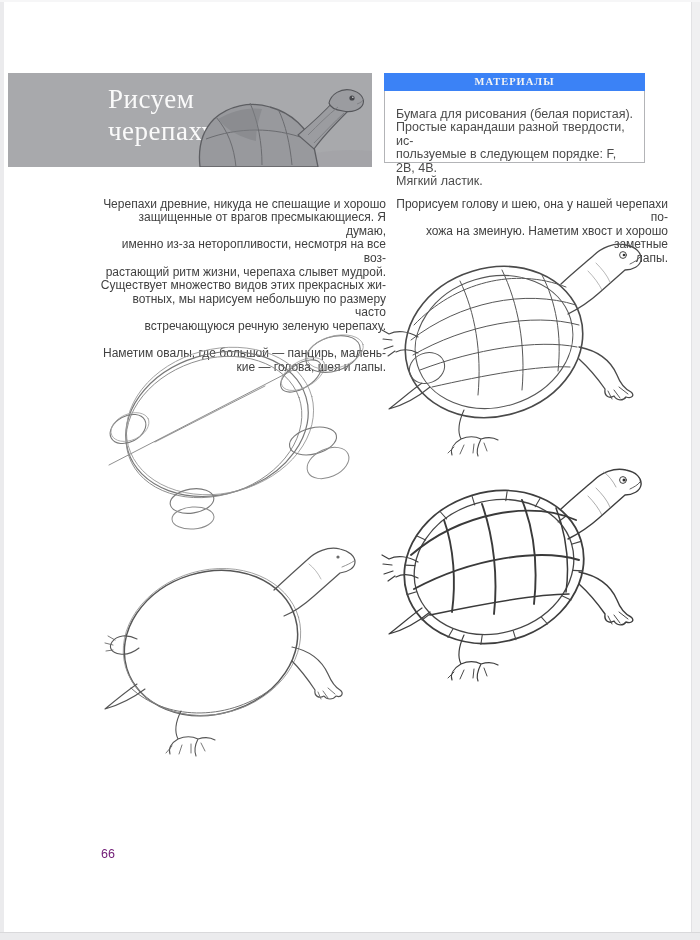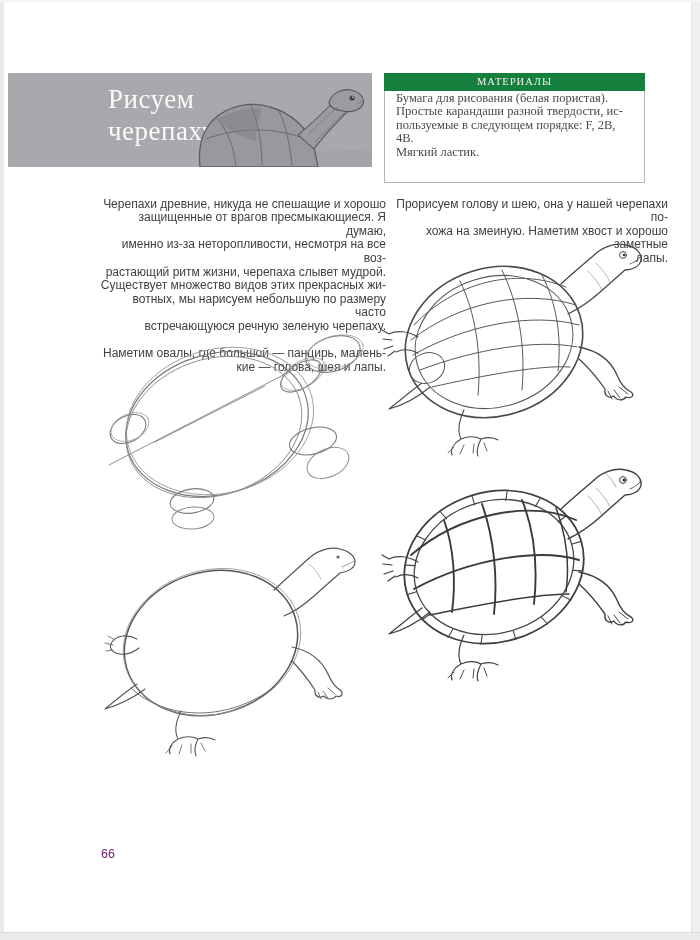--- a/index.html
+++ b/index.html
@@ -24,29 +24,29 @@
     font-family:"Liberation Serif",serif;font-weight:normal;
     font-size:27px;line-height:32px;color:#fafafa;white-space:pre-line;letter-spacing:0.5px;
   }
   .band-art{position:absolute;right:0;bottom:0;}
 
   
   .materials{
     position:absolute;left:384px;top:73px;width:261px;height:94px;box-sizing:border-box;
   }
   .materials-bar{
-    height:18px;background:#15803d;color:#f4f4f4;
-    font-family:"Liberation Serif",serif;font-size:10.5px;font-weight:normal;
+    height:18px;background:#3b82f6;color:#f4f4f4;
+    font-family:"Liberation Serif",serif;font-size:10.5px;font-weight:bold;
     letter-spacing:1px;text-align:center;line-height:18px;
   }
   .materials-body{
-    box-sizing:border-box;height:92px;background:#ffffff;
+    box-sizing:border-box;height:72px;background:#ffffff;
     border:1.5px solid #b3b4b7;border-top:none;
-    padding:1px 8px 0 11px;
-    font-family:Liberation Serif, serif;font-size:12.5px;line-height:13.4px;
+    padding:17px 8px 0 11px;
+    font-family:Liberation Sans, sans-serif;font-size:12.5px;line-height:13.4px;
     color:#4b4b4b;white-space:pre-line;
   }
 
   
   .textblock{
     position:absolute;top:184px;width:286px;
     font-size:12px;line-height:13.6px;color:#414141;white-space:pre-line;text-align:right;
   }
   .tb-left{left:100px;}
   .tb-right{left:382px;}

